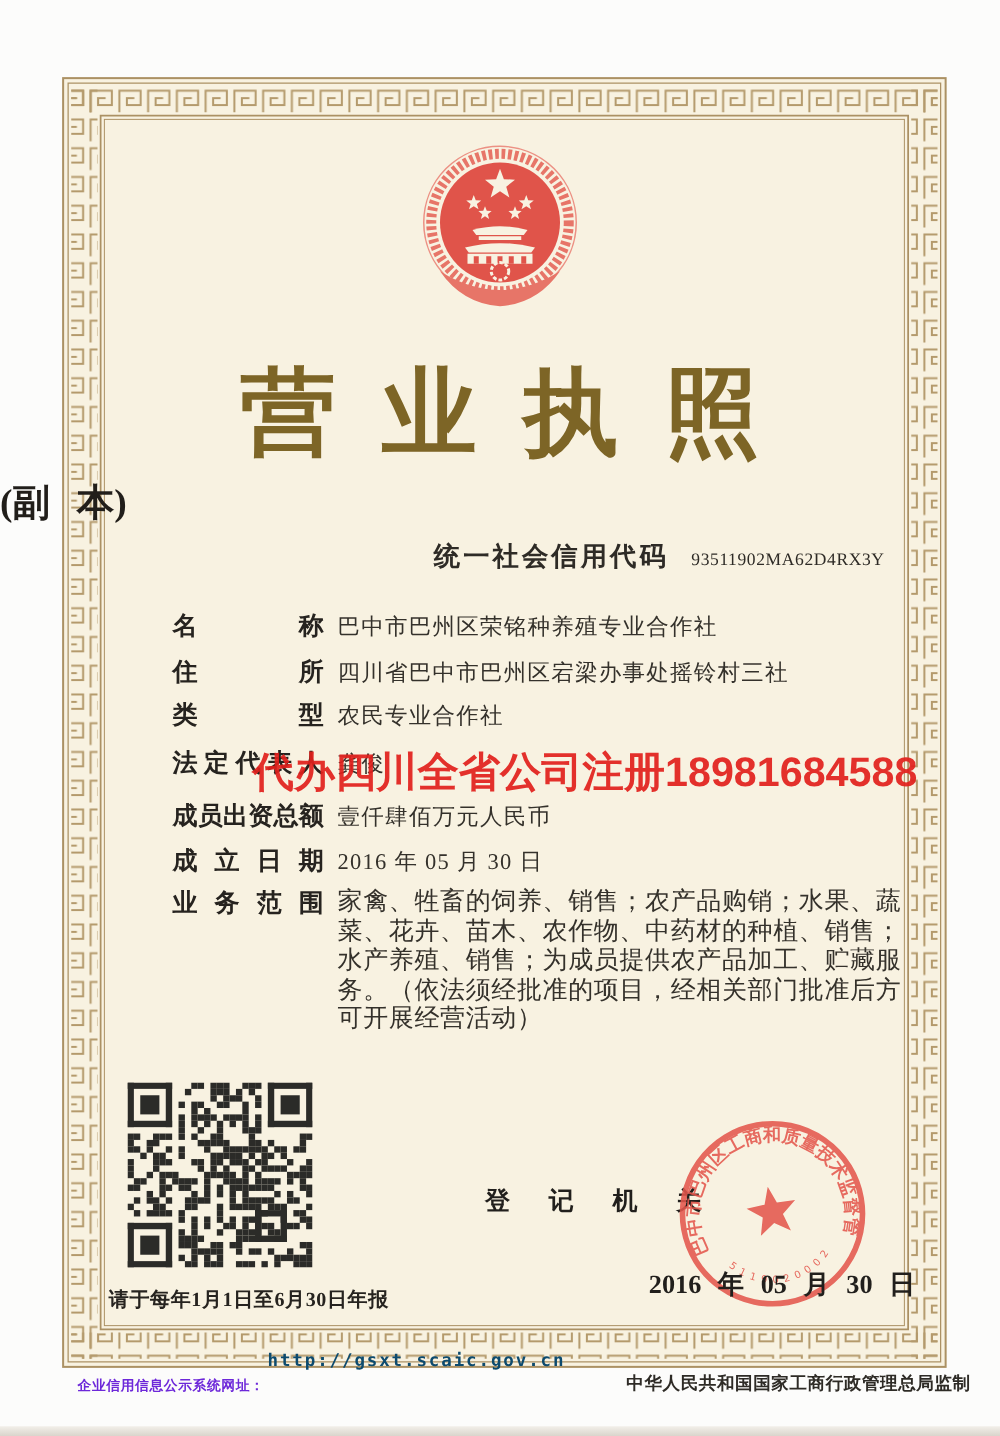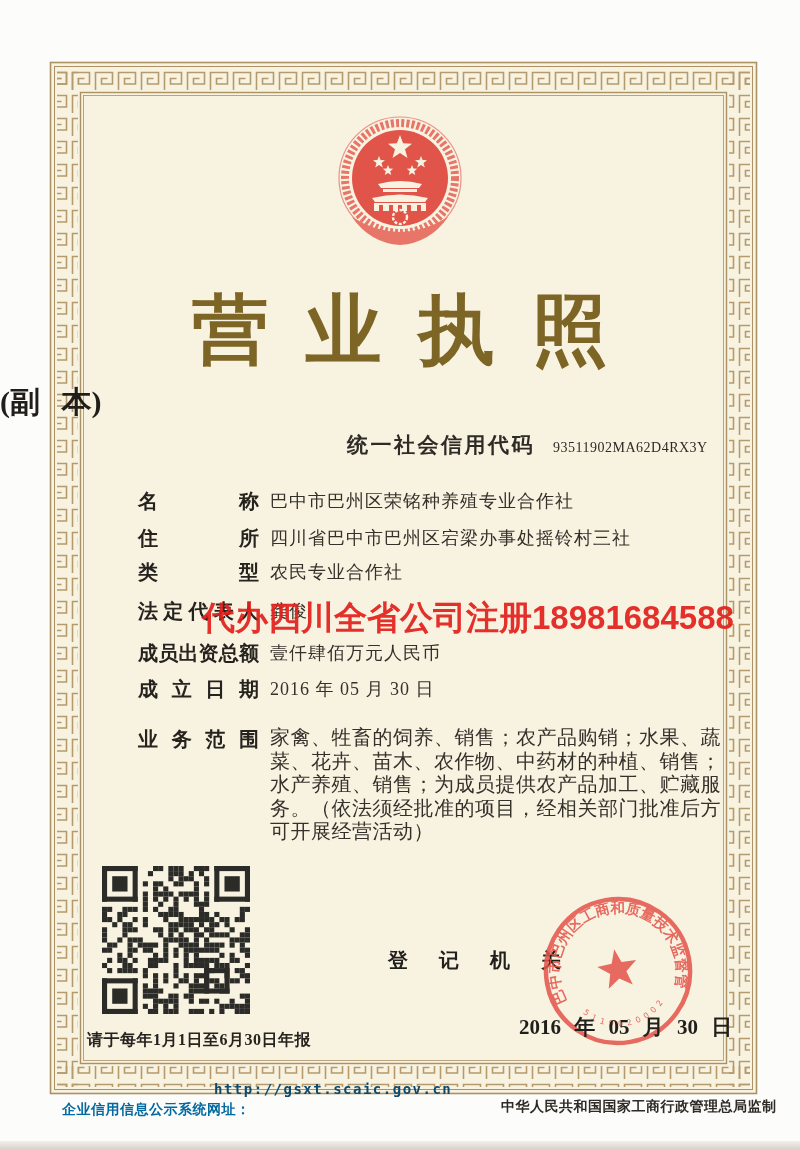--- a/index.html
+++ b/index.html
@@ -41,21 +41,21 @@
   .row .lab {
     width:121px; flex:none;
     font-family:"Liberation Sans", sans-serif;
     font-weight:bold; font-size:20px; color:#26231f;
     text-align:justify; text-align-last:justify; line-height:26px; }
   .row .val {
     margin-left:11px; flex:1;
     font-size:18px; color:#34312b; line-height:26px; letter-spacing:1px; }
   .r1 { margin-top:10px; } .r2 { margin-top:8px; } .r3 { margin-top:11px; }
   .r4 { margin-top:13px;justify-content:center; } .r5 { margin-top:16px; } .r6 { margin-top:10px; }
-  .r7 { margin-top:24px; }
+  .r7 { margin-top:8px; }
   .r7 .val { font-size:20px; line-height:23.5px; letter-spacing:0.5px; }
 
   .watermark { left:202px; top:596px; white-space:nowrap;
     font-family:"Liberation Sans", sans-serif;
     font-size:33px; font-weight:bold; color:#e2201c; opacity:0.92; }
 
   #qr { left:102px; top:866px; }
 
   .annual-note { left:87px; top:1030px; font-size:16px; color:#26231f;
     font-weight:600; letter-spacing:0.5px; }
@@ -65,21 +65,21 @@
 
   #seal { left:536px; top:889px; opacity:0.87; }
 
   .issue-date { left:519px; top:1013px; font-size:21px; color:#211f1c;
     word-spacing:8px; white-space:nowrap; font-weight:600; }
 
   .pub-url { left:214px; top:1081px;
     font-family:"DejaVu Sans Mono", monospace;
     font-size:14px; color:#0c4a6e; letter-spacing:1.5px; font-weight:bold; }
 
-  .footer-left { left:62px; top:1101px; font-size:14px; color:#0369a1;
+  .footer-left { left:62px; top:1101px; font-size:11px; color:#6d28d9;
     font-weight:600; letter-spacing:0.5px; }
   .footer-right { left:501px; top:1098px; font-size:14px; color:#2e2b26;
     font-weight:bold; letter-spacing:0.5px; }
 </style>
 </head>
 <body>
 
 <svg id="frame" class="abs" width="800" height="1149" aria-hidden="true">
   <defs>
     <pattern id="meander" width="23" height="23" patternUnits="userSpaceOnUse">

